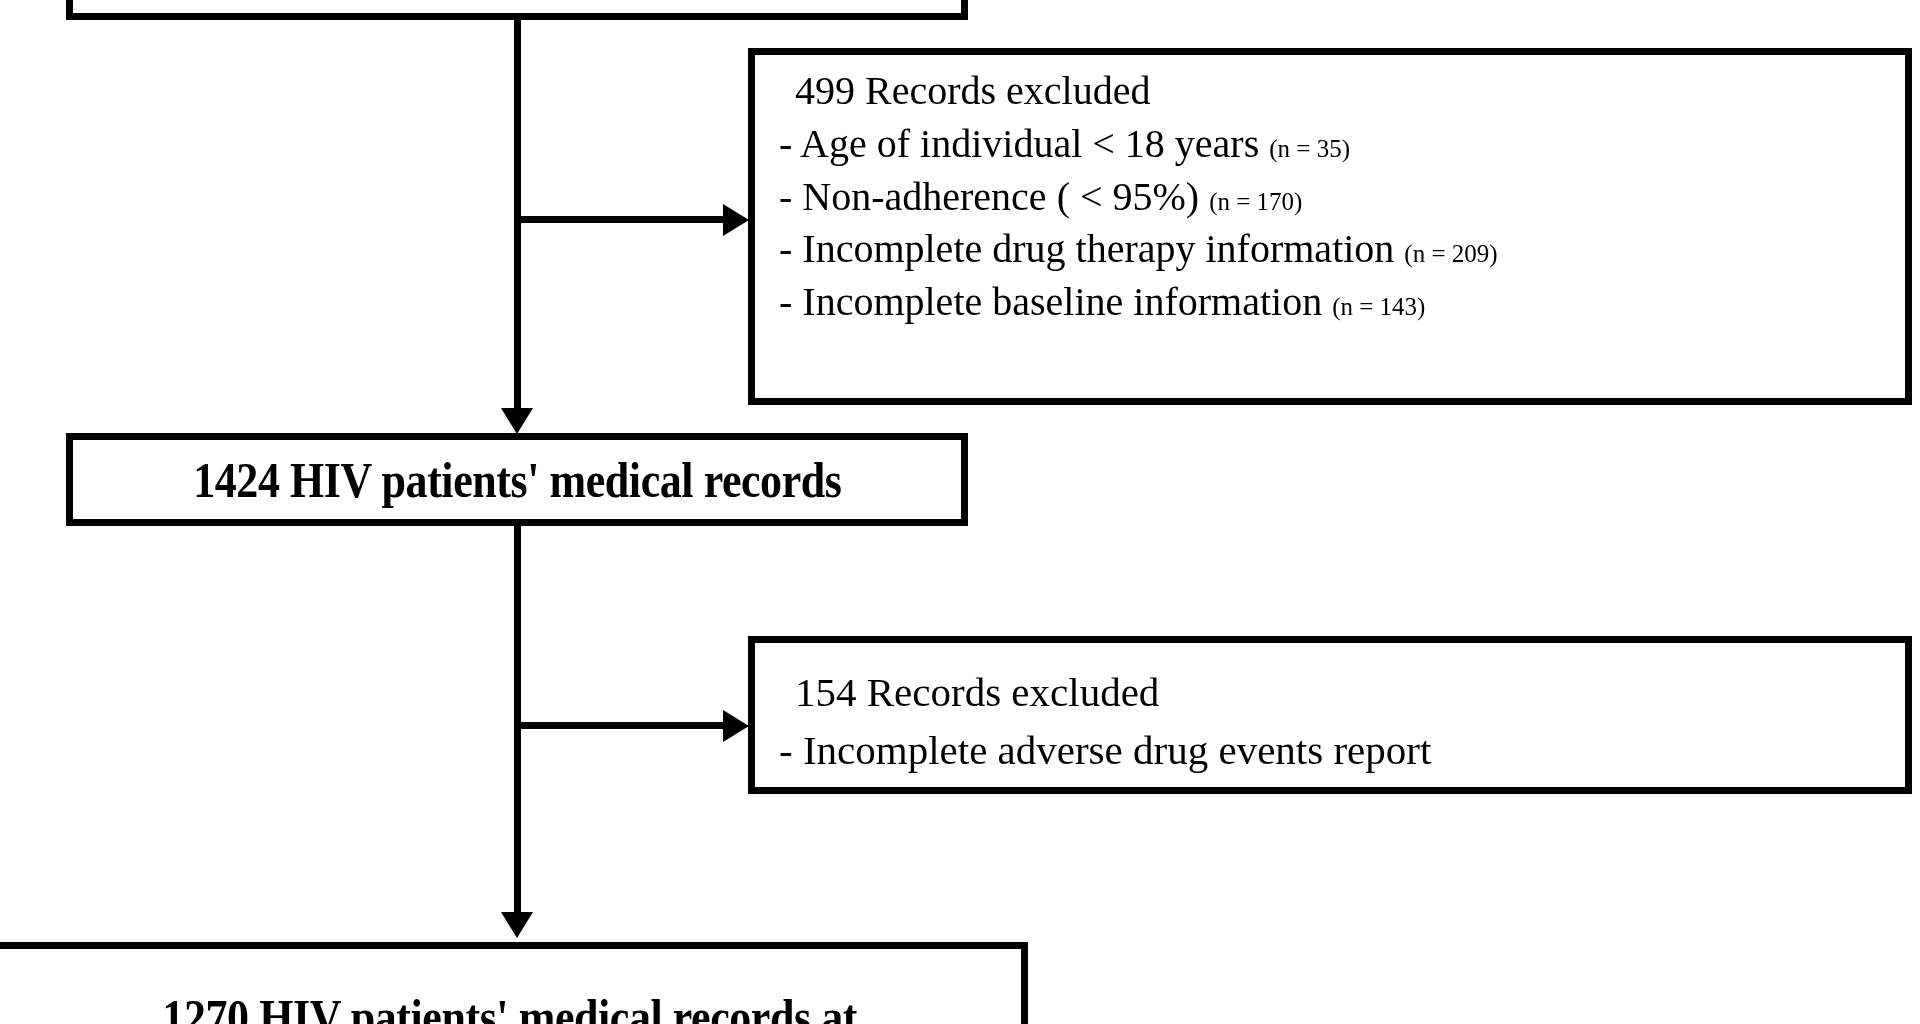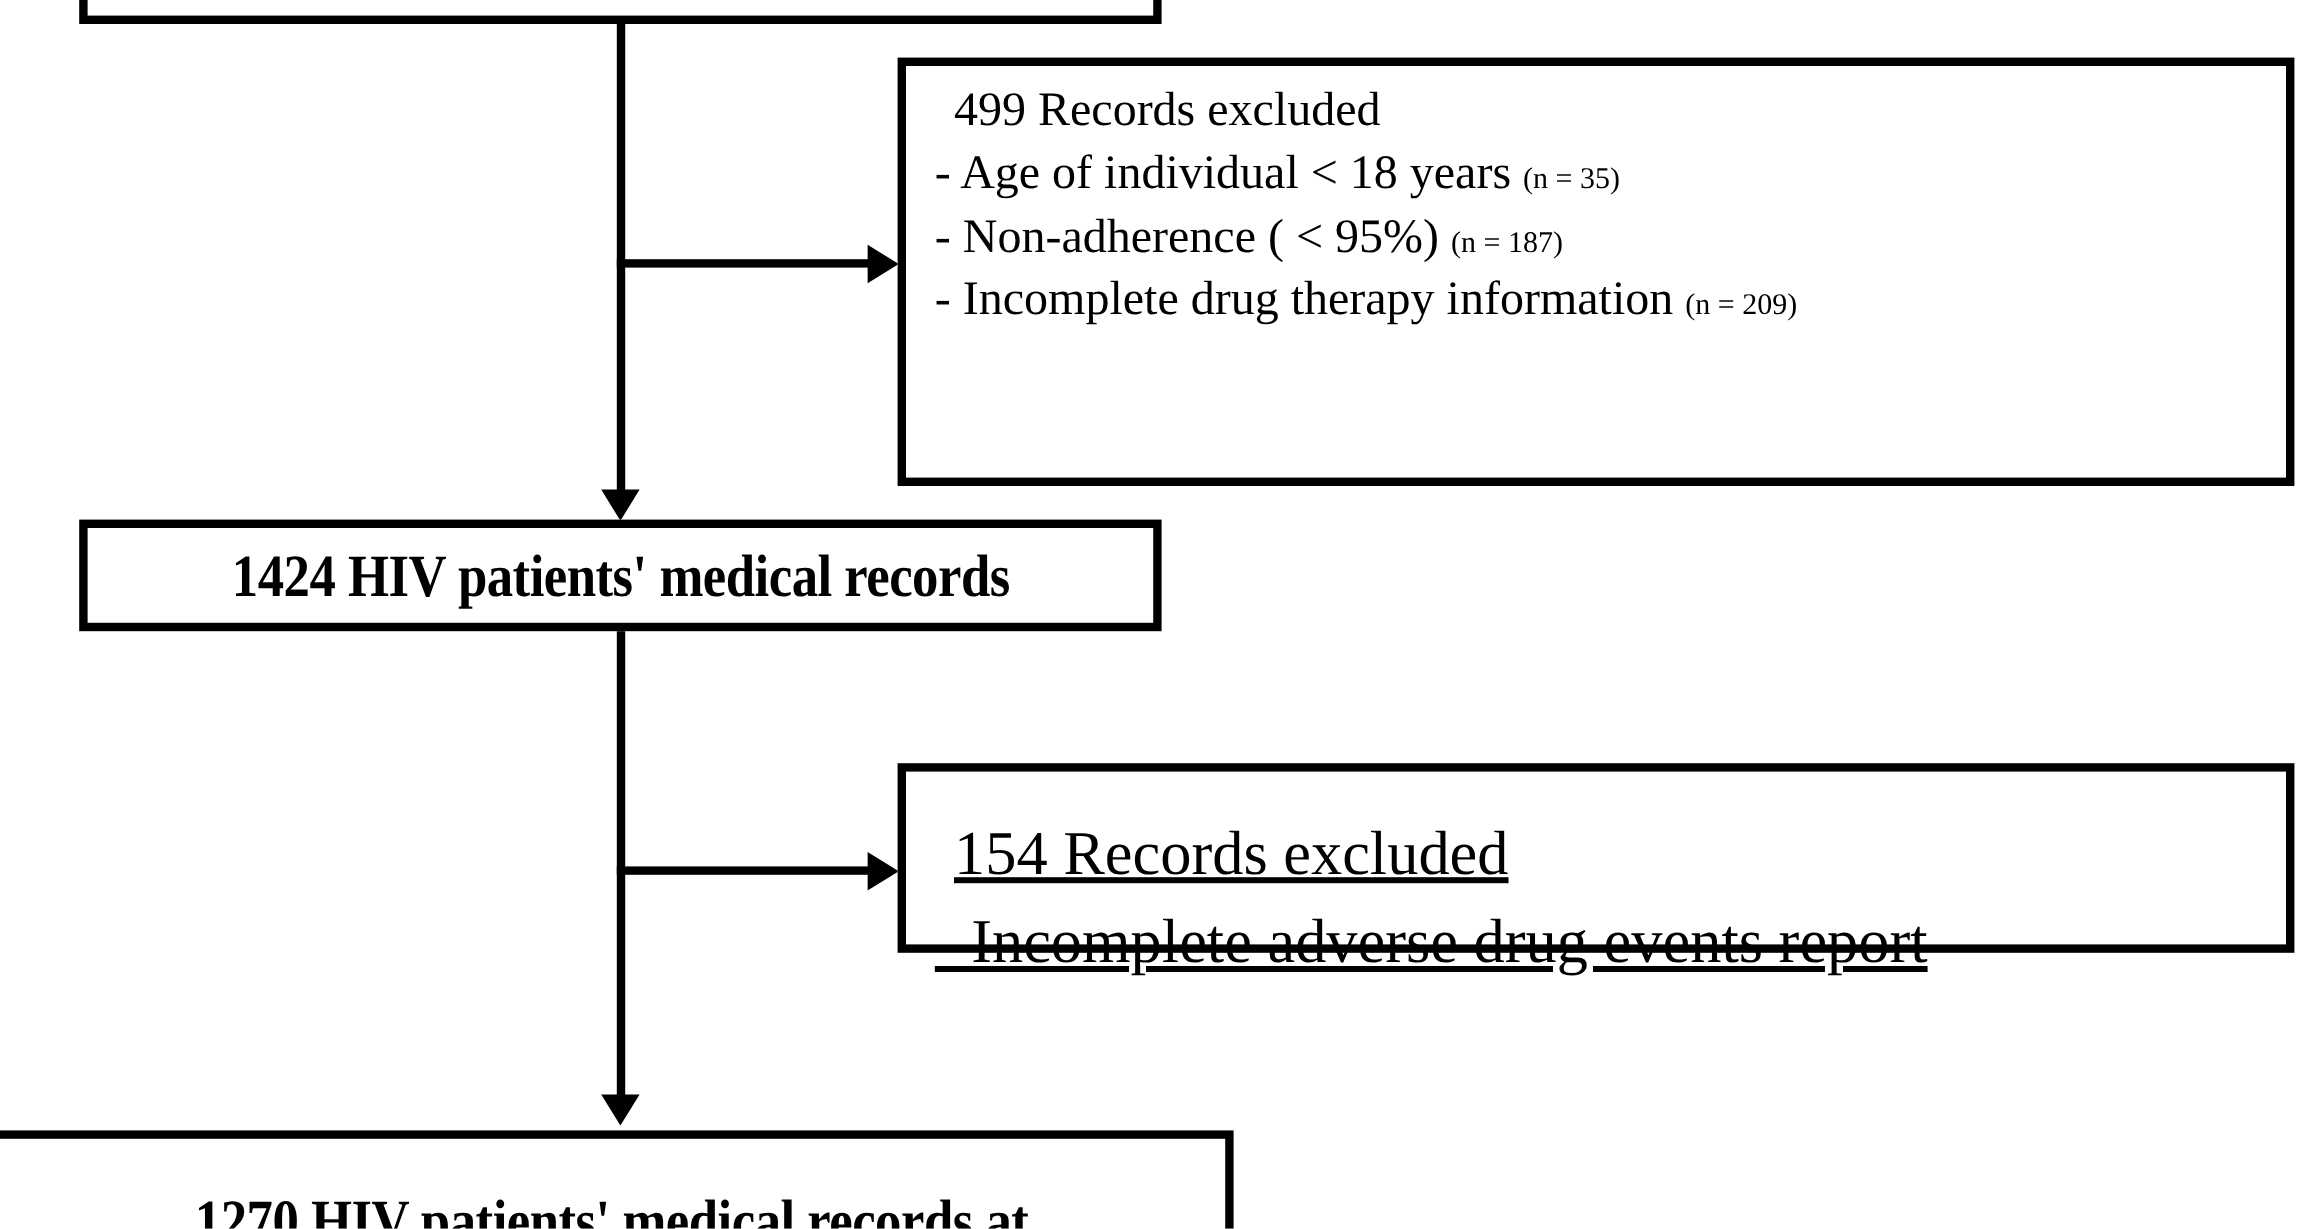--- a/index.html
+++ b/index.html
@@ -111,45 +111,49 @@
       <span class="excl-line excl-head">499 Records excluded</span>
 
       <span class="excl-line">
         <span>- Age of individual &lt; 18 years</span>
         <span class="nparen">(n = 35)</span>
       </span>
 
       <span class="excl-line">
         <span>- Non-adherence</span>
         <span class="pct-paren">( &lt; 95%)</span>
-        <span class="nparen">(n = 187)</span>
+        <span class="nparen">(n = 170)</span>
       </span>
 
       <span class="excl-line">
         <span>- Incomplete drug therapy information</span>
         <span class="nparen">(n = 209)</span>
       </span>
 
+      <span class="excl-line">
+        <span>- Incomplete baseline information</span>
+        <span class="nparen">(n = 143)</span>
+      </span>
     </div>
   </div>
 
   <div class="node-box" style="left:66px; top:433px; width:902px; height:93px;">
     <div class="main-box-text">
       <span class="squeeze">1424 HIV patients' medical records</span>
     </div>
   </div>
 
   <div class="vline" style="left:514px; top:526px; height:390px;"></div>
   <div class="arrow-down" style="left:501px; top:912px;"></div>
 
   <div class="hline" style="left:514px; top:722px; width:212px;"></div>
   <div class="arrow-right" style="left:723px; top:710px;"></div>
 
   <div class="node-box" style="left:748px; top:636px; width:1164px; height:158px;">
-    <div class="excl-list" style="top:32px; font-size:52px; line-height:1.42;text-decoration:underline;">
+    <div class="excl-list" style="top:20px; font-size:41px; line-height:1.42;">
       <span class="excl-line excl-head">154 Records excluded</span>
       <span class="excl-line">- Incomplete adverse drug events report</span>
     </div>
   </div>
 
   <div class="node-box" style="left:-8px; top:942px; width:1036px; height:120px;">
     <div class="main-box-text" style="top:42px; transform:none;">
       <span class="squeeze">1270 HIV patients' medical records at</span>
     </div>
   </div>

